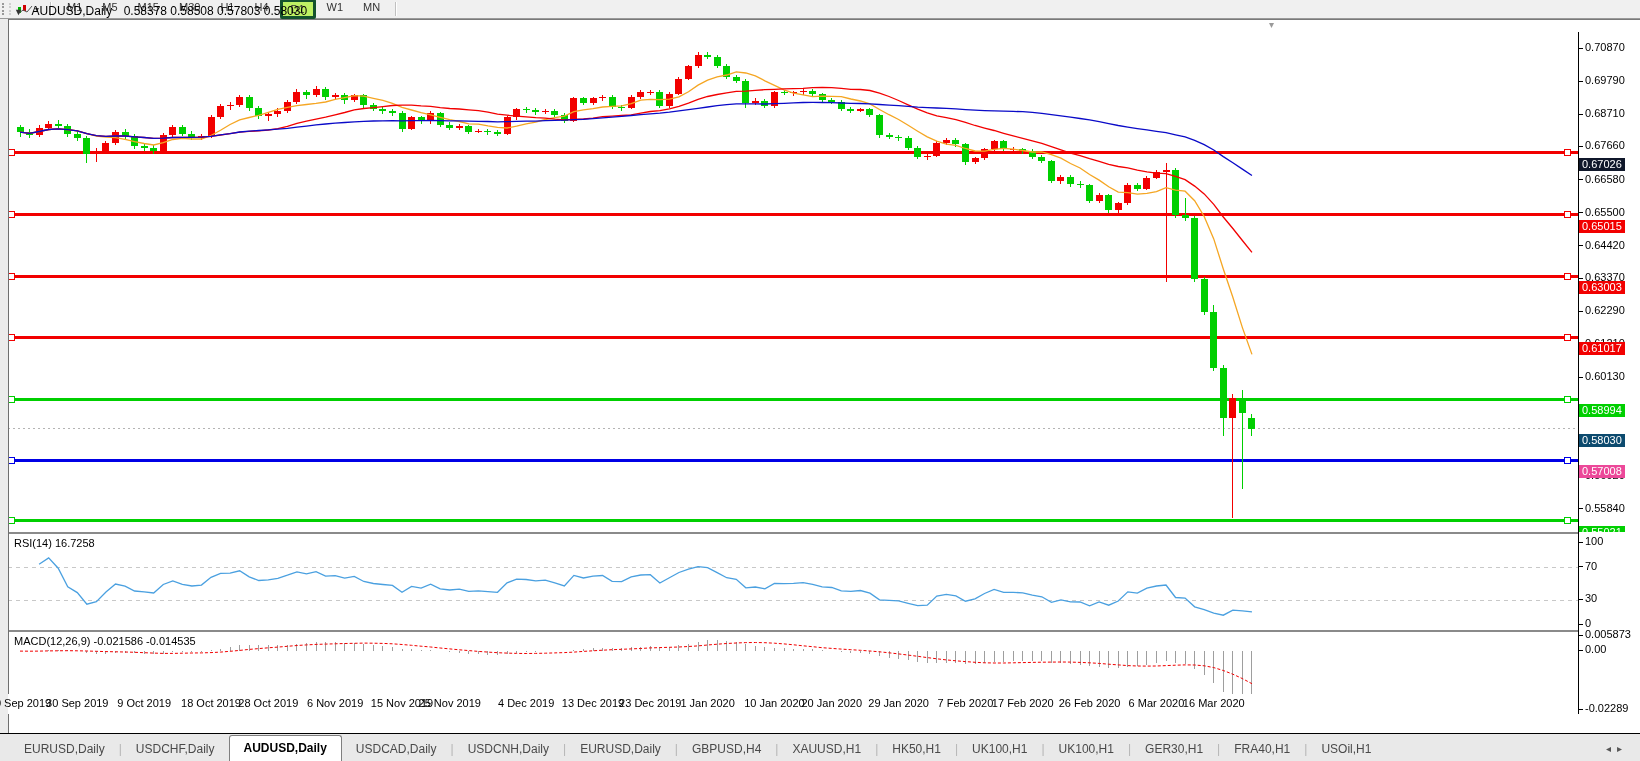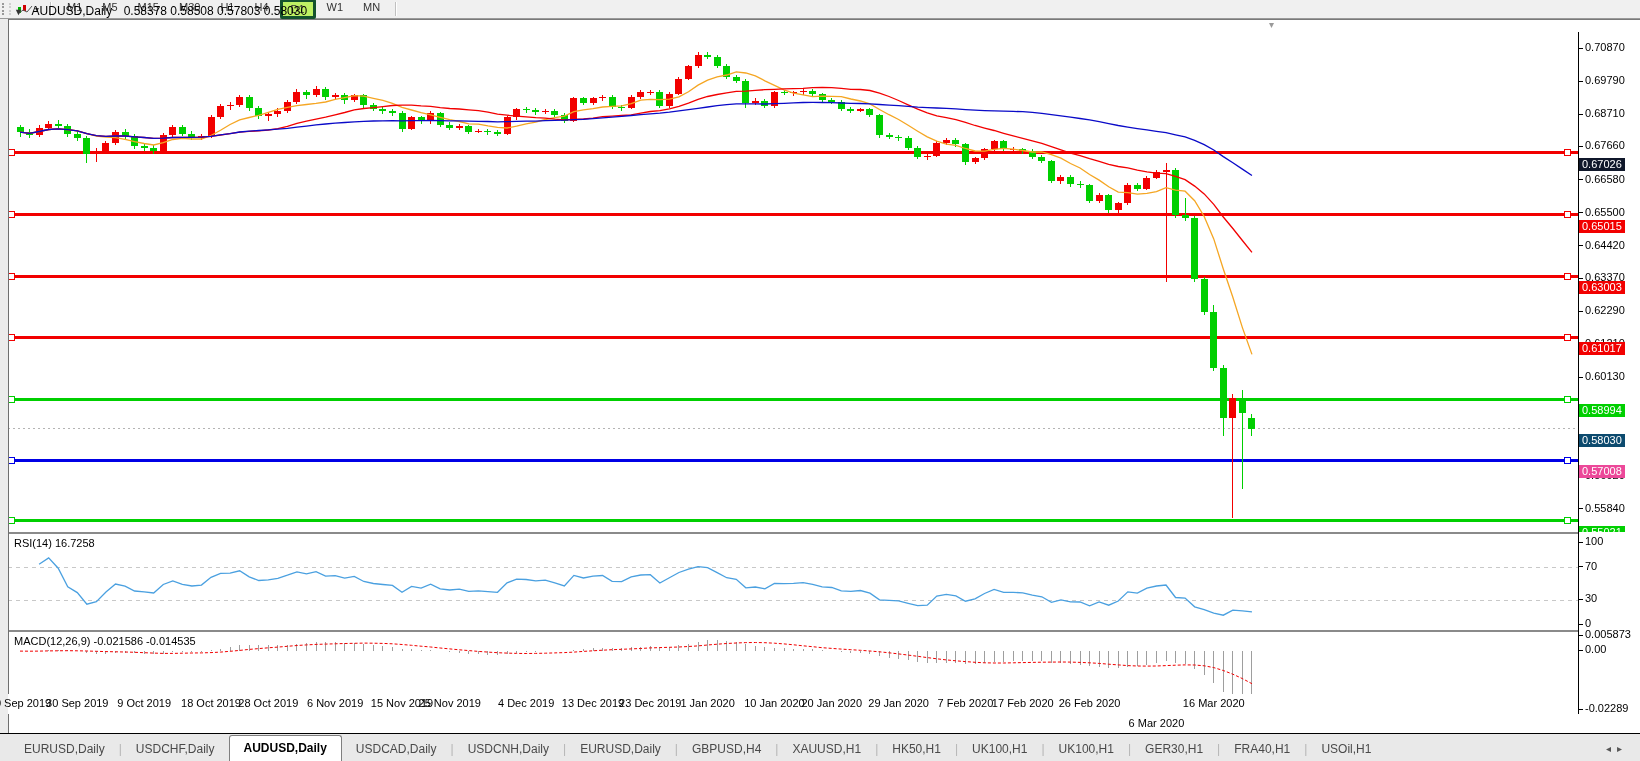--- a/index.html
+++ b/index.html
@@ -591,15 +591,15 @@
     <div class="dlabel" style="left: 478.15px;">4 Dec 2019</div>
     <div class="dlabel" style="left: 545px;">13 Dec 2019</div>
     <div class="dlabel" style="left: 602.3px;">23 Dec 2019</div>
     <div class="dlabel" style="left: 659.6px;">1 Jan 2020</div>
     <div class="dlabel" style="left: 726.45px;">10 Jan 2020</div>
     <div class="dlabel" style="left: 783.75px;">20 Jan 2020</div>
     <div class="dlabel" style="left: 850.6px;">29 Jan 2020</div>
     <div class="dlabel" style="left: 917.45px;">7 Feb 2020</div>
     <div class="dlabel" style="left: 974.75px;">17 Feb 2020</div>
     <div class="dlabel" style="left: 1041.6px;">26 Feb 2020</div>
-    <div class="dlabel" style="left: 1108.45px; margin-top: 20px;">6 Mar 2020</div>
+    <div class="dlabel" style="left: 1108.45px;">6 Mar 2020</div>
     <div class="dlabel" style="left: 1165.75px;">16 Mar 2020</div>
   </div>
 
 </body></html>

